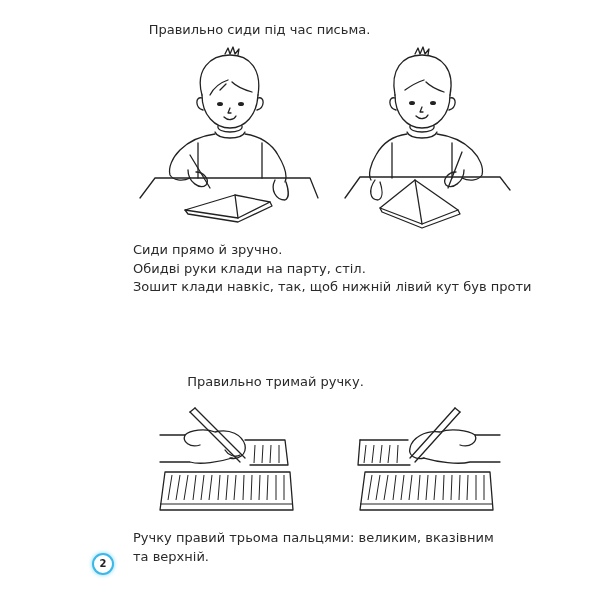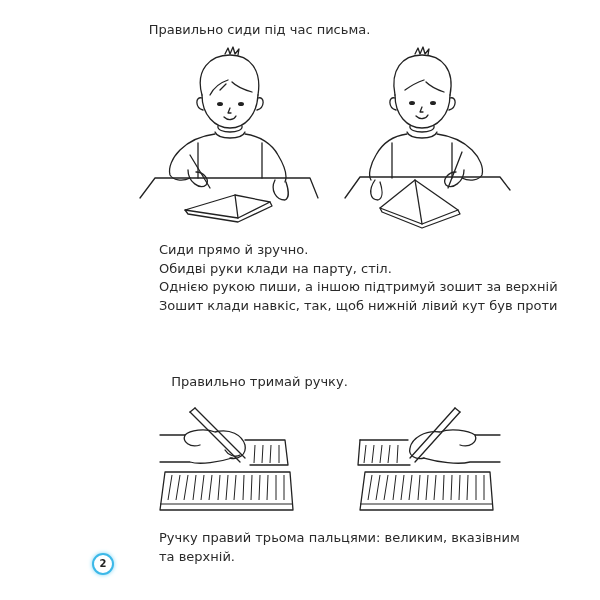--- a/index.html
+++ b/index.html
@@ -1,20 +1,20 @@
 <!DOCTYPE html>
 <html><head>
 <meta charset="utf-8">
 <style>
   html, body { margin:0; padding:0; background:#ffffff; }
   body { width:600px; height:600px; position:relative; overflow:hidden;
          font-family:"DejaVu Sans", sans-serif; color:#2a2a2a; }
   .heading { position:absolute; left:0; width:519px; text-align:center; font-size:13px; }
   .para { position:absolute; left:133px; width:440px; font-size:13px; line-height:18.5px; }
-  .para div { white-space:nowrap;margin-left:26px; }
+  .para div { white-space:nowrap; }
   .illus { position:absolute; }
   .pagenum { position:absolute; left:92px; top:553px; width:18px; height:18px; border-radius:50%;
              border:2px solid #3cb8e8; box-shadow:0 0 4px #7fd6f5; background:#fff;
              font-size:10px; font-weight:bold; text-align:center; line-height:18px; color:#222; }
   svg { overflow:visible; }
   svg .ln { fill:none; stroke:#222; stroke-width:1.3; stroke-linecap:round; stroke-linejoin:round; }
   svg .ln2 { fill:none; stroke:#222; stroke-width:1; }
 </style>
 </head>
 <body>
@@ -85,25 +85,24 @@
     <path class="ln" d="M5,158 L20,137 L160,137 L170,150"></path>
     <path class="ln" d="M40,168 L75,140 L118,170 L82,184 Z"></path>
     <path class="ln" d="M75,140 L82,184"></path>
     <path class="ln" d="M40,168 L42,172 L82,188 L120,174 L118,170"></path>
   </svg>
 </div>
 
 <div class="para" style="top:241px;">
   <div>Сиди прямо й зручно.</div>
   <div>Обидві руки клади на парту, стіл.</div>
-  <div>Однією рукою пиши, а іншою підтримуй зошит за верхній</div>
   <div>Зошит клади навкіс, так, щоб нижній лівий кут був проти</div>
 </div>
 
-<div class="heading" style="top:374px;">Правильно тримай ручку.</div>
+<div class="heading" style="top:374px;margin-left:16px;">Правильно тримай ручку.</div>
 
 <div class="illus" style="left:150px; top:400px; width:160px; height:120px;">
   <svg width="160" height="120" viewBox="0 0 160 120">
 
     <path class="ln" d="M45,8 L95,58"></path>
     <path class="ln" d="M40,12 L90,62"></path>
     <path class="ln" d="M45,8 L40,12"></path>
 
     <path class="ln" d="M10,35 L35,35 C40,30 55,28 65,32 C80,28 92,35 95,45 C97,55 88,60 80,58"></path>
     <path class="ln" d="M10,62 L40,62 C50,65 70,62 82,58"></path>

